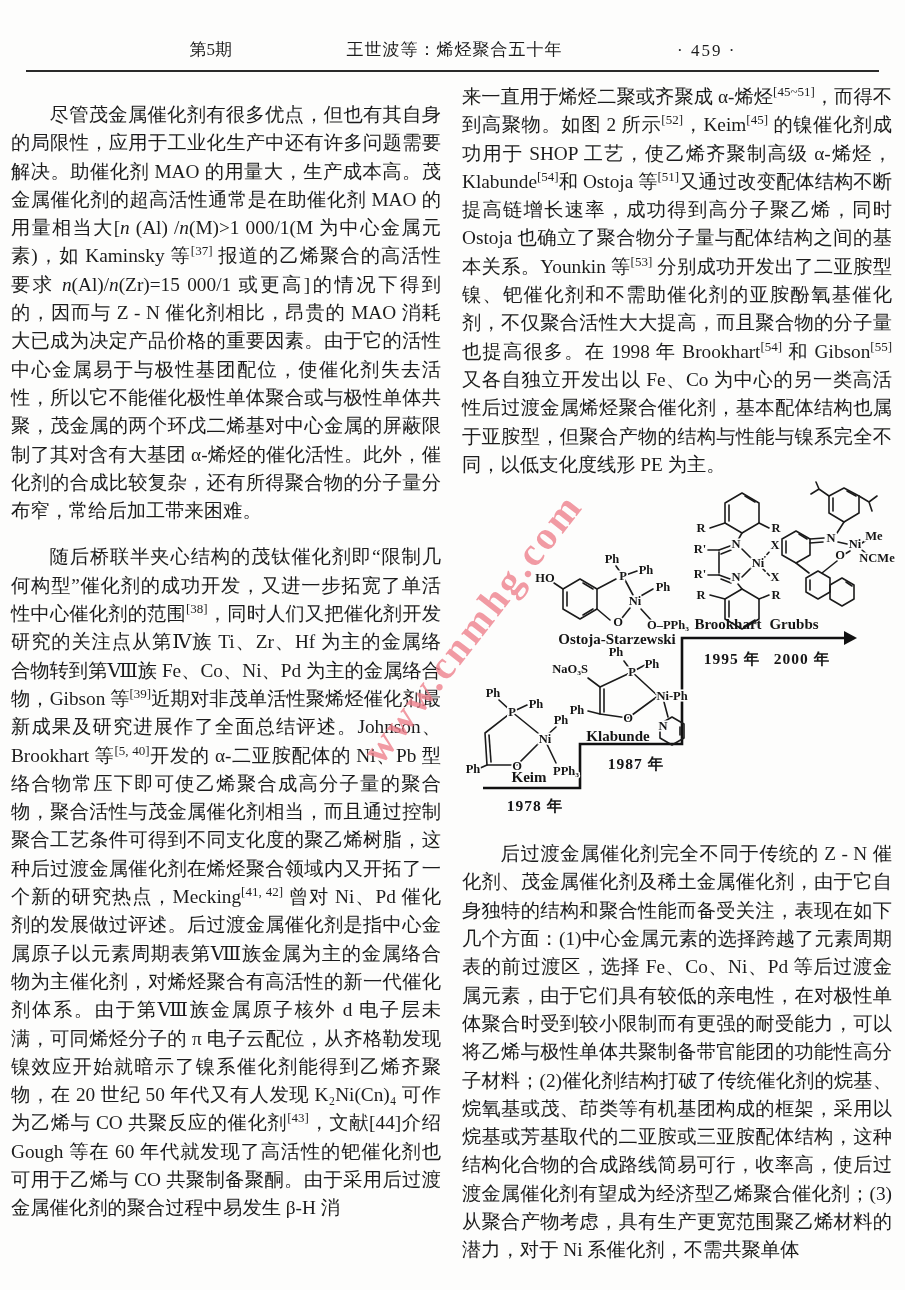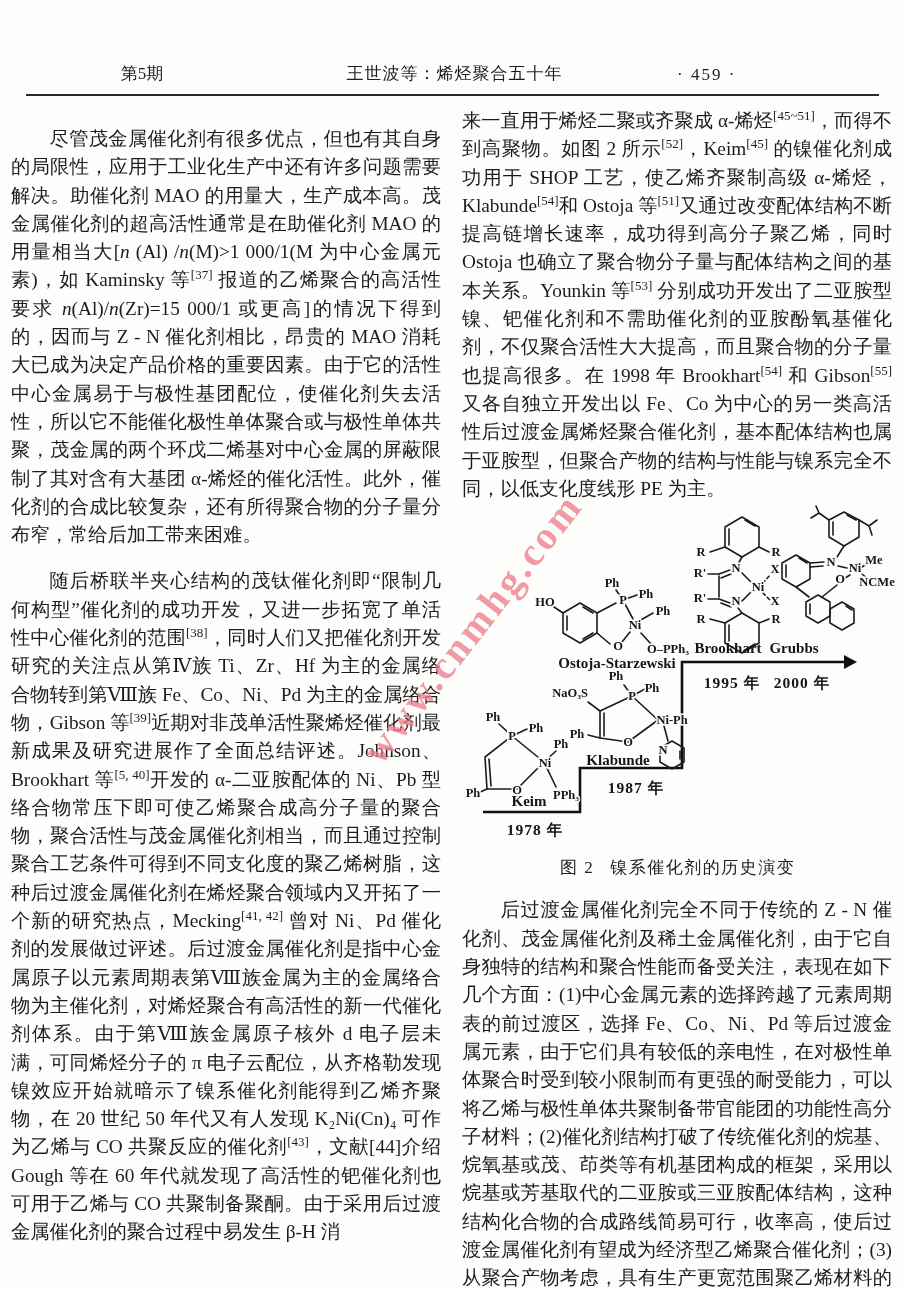--- a/index.html
+++ b/index.html
@@ -2,22 +2,22 @@
 <html><head>
 <meta charset="utf-8">
 <style>
   html,body{margin:0;padding:0;}
   body{
     width:905px;height:1290px;overflow:hidden;position:relative;
     background:#fdfdfc;color:#1c1c1c;
     font-family:"Liberation Serif","DejaVu Serif",serif;
   }
   .header{display:flex;align-items:flex-end;padding:38px 30px 0 30px;font-size:17px;}
-  .header .issue{width:180px;text-align:center;padding-left:22px;}
-  .header .title{flex:1;text-align:center;letter-spacing:1px;margin-top:24px;}
+  .header .issue{width:180px;text-align:right;padding-left:22px;}
+  .header .title{flex:1;text-align:center;letter-spacing:1px;}
   .header .pageno{width:180px;text-align:left;padding-right:18px;letter-spacing:2px;}
   .rule{border:none;border-top:2px solid #2a2a2a;margin:9px 26px 0 26px;}
   .columns{display:flex;gap:21px;padding:11px 12px 0 11px;}
   .col{width:430px;font-size:19.3px;line-height:28.3px;text-align:justify;text-justify:inter-ideograph;}
   .col p{margin:0;}
   .col p.ind{text-indent:2em;margin-top:18px;}
   sup{font-size:13px;line-height:0;}
   .figure{width:435px;margin:2px 0 0 -2px;}
   .figure svg{display:block;}
   .fig-caption{text-align:center;font-size:17px;margin-top:4px;letter-spacing:1.5px;color:#222;}
@@ -197,21 +197,18 @@
           <text x="157" y="163" class="name">Ostoja-Starzewski</text>
           <text x="268" y="148" class="name">Brookhart</text>
           <text x="334" y="148" class="name">Grubbs</text>
           <text x="158" y="260" class="name">Klabunde</text>
           <text x="69" y="301" class="name">Keim</text>
           <text x="272" y="183" class="year">1995 年</text>
           <text x="342" y="183" class="year">2000 年</text>
           <text x="176" y="288" class="year">1987 年</text>
           <text x="75" y="330" class="year">1978 年</text>
         </svg>
-      <div class="fig-caption">
-        <span class="cap-label">图 2</span><span>镍系催化剂的历史演变</span>
-      </div>
     </div>
 
     <p class="ind" style="margin-top:14px;"><span>后过渡金属催化剂完全不同于传统的 Z - N 催化剂、茂金属催化剂及稀土金属催化剂，由于它自身独特的结构和聚合性能而备受关注，表现在如下几个方面：(1)中心金属元素的选择跨越了元素周期表的前过渡区，选择 Fe、Co、Ni、Pd 等后过渡金属元素，由于它们具有较低的亲电性，在对极性单体聚合时受到较小限制而有更强的耐受能力，可以将乙烯与极性单体共聚制备带官能团的功能性高分子材料；(2)催化剂结构打破了传统催化剂的烷基、烷氧基或茂、茚类等有机基团构成的框架，采用以烷基或芳基取代的二亚胺或三亚胺配体结构，这种结构化合物的合成路线简易可行，收率高，使后过渡金属催化剂有望成为经济型乙烯聚合催化剂；(3)从聚合产物考虑，具有生产更宽范围聚乙烯材料的潜力，对于 Ni 系催化剂，不需共聚单体</span></p>
   </div>
 
 </div>
 
 </body></html>

